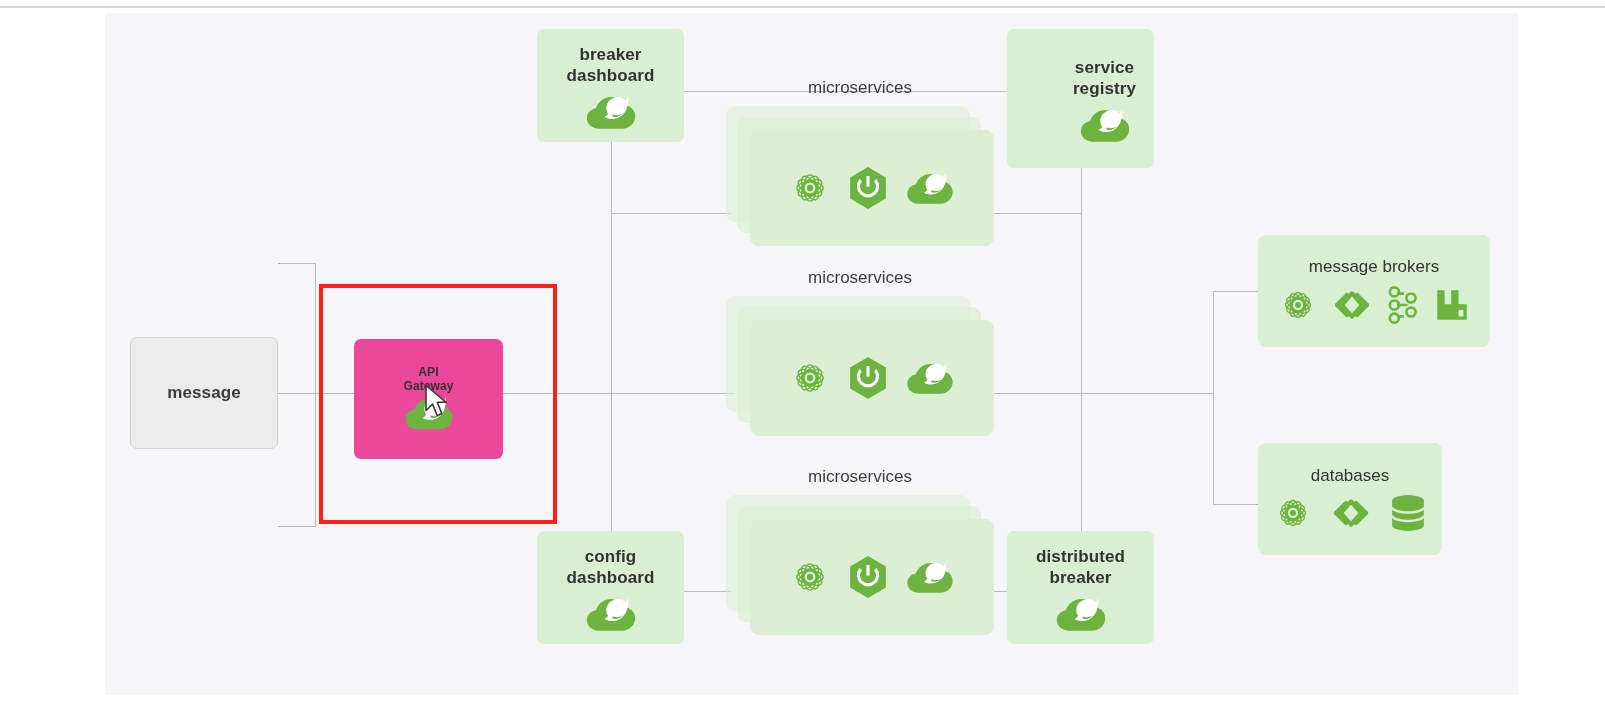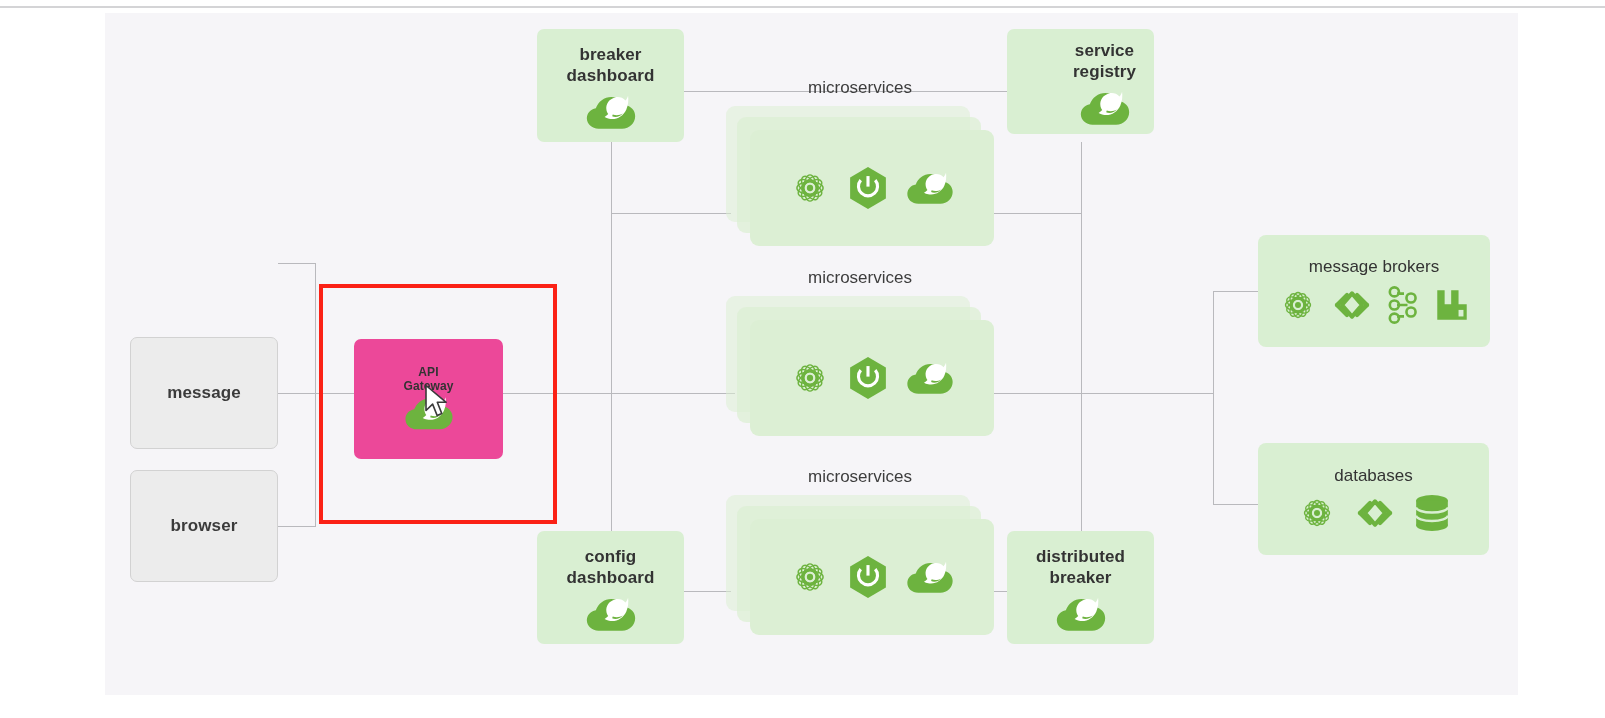--- a/index.html
+++ b/index.html
@@ -148,23 +148,20 @@
     <div class="line h" style="left:578px; top:78px; width:328px;"></div>
 
     <div class="line h" style="left:976px; top:380px; width:132px;"></div>
     <div class="line v" style="left:1108px; top:278px; height:213px;"></div>
     <div class="line h" style="left:1108px; top:278px; width:45px;"></div>
     <div class="line h" style="left:1108px; top:491px; width:45px;"></div>
 
     <div class="node client" style="left:25px; top:324px; width:148px; height:112px;">
       <span class="label">message</span>
     </div>
-    <div class="node client" style="left:25px; top:457px; width:148px; height:112px;">
-      <span class="label">browser</span>
-    </div>
 
     <div class="node gateway-box" style="left:249px; top:326px; width:149px; height:120px;">
       <span class="label">API
 Gateway</span>
       <span class="icon-row">
         <svg width="52" height="40" viewBox="0 0 64 48">
           <path fill="#6db33f" d="M17 44c-8 0-14-5.4-14-12.4 0-6.2 4.6-11.2 10.8-12.1C16.6 11.6 23.8 6 32.5 6c6.9 0 13 3.8 15.9 9.6C56 16.6 61 22.1 61 29c0 8.3-6.9 15-15.6 15z"></path>
           <path fill="#ffffff" d="M52.5 4.5c-.6 2.2-1.7 4-3.1 5.6-3.3-3.4-8-4.7-12.6-3.6-6.7 1.6-11 7.6-10.4 14 .2 2.3 1 4.3 2.3 6-1.2 1.4-2.7 2.6-4.4 3.5 1.6.9 3.4 1.6 5.3 2 8.6 1.8 17.1-2.8 20.7-10.8 2.6-5.6 2.8-11.7 2.2-16.7z"></path>
           <path fill="#6db33f" d="M33.4 29.2c4.3 1.9 9.6.4 12.8-3.4-3.5 2.2-8 2.7-12.1 1.2l-.7 2.2z"></path>
         </svg>
@@ -176,21 +173,21 @@
 dashboard</span>
       <span class="icon-row">
         <svg width="54" height="40" viewBox="0 0 64 48">
           <path fill="#6db33f" d="M17 44c-8 0-14-5.4-14-12.4 0-6.2 4.6-11.2 10.8-12.1C16.6 11.6 23.8 6 32.5 6c6.9 0 13 3.8 15.9 9.6C56 16.6 61 22.1 61 29c0 8.3-6.9 15-15.6 15z"></path>
           <path fill="#ffffff" d="M52.5 4.5c-.6 2.2-1.7 4-3.1 5.6-3.3-3.4-8-4.7-12.6-3.6-6.7 1.6-11 7.6-10.4 14 .2 2.3 1 4.3 2.3 6-1.2 1.4-2.7 2.6-4.4 3.5 1.6.9 3.4 1.6 5.3 2 8.6 1.8 17.1-2.8 20.7-10.8 2.6-5.6 2.8-11.7 2.2-16.7z"></path>
           <path fill="#6db33f" d="M33.4 29.2c4.3 1.9 9.6.4 12.8-3.4-3.5 2.2-8 2.7-12.1 1.2l-.7 2.2z"></path>
         </svg>
       </span>
     </div>
 
-    <div class="node spring-box" style="left:902px; top:16px; width:147px; height:105px;padding-left:48px;">
+    <div class="node spring-box" style="left:902px; top:16px; width:147px; height:139px;padding-left:48px;">
       <span class="label">service
 registry</span>
       <span class="icon-row">
         <svg width="54" height="40" viewBox="0 0 64 48">
           <path fill="#6db33f" d="M17 44c-8 0-14-5.4-14-12.4 0-6.2 4.6-11.2 10.8-12.1C16.6 11.6 23.8 6 32.5 6c6.9 0 13 3.8 15.9 9.6C56 16.6 61 22.1 61 29c0 8.3-6.9 15-15.6 15z"></path>
           <path fill="#ffffff" d="M52.5 4.5c-.6 2.2-1.7 4-3.1 5.6-3.3-3.4-8-4.7-12.6-3.6-6.7 1.6-11 7.6-10.4 14 .2 2.3 1 4.3 2.3 6-1.2 1.4-2.7 2.6-4.4 3.5 1.6.9 3.4 1.6 5.3 2 8.6 1.8 17.1-2.8 20.7-10.8 2.6-5.6 2.8-11.7 2.2-16.7z"></path>
           <path fill="#6db33f" d="M33.4 29.2c4.3 1.9 9.6.4 12.8-3.4-3.5 2.2-8 2.7-12.1 1.2l-.7 2.2z"></path>
         </svg>
       </span>
     </div>
@@ -351,21 +348,21 @@
           <circle cx="28" cy="16" r="5.2" fill="none" stroke="#6db33f" stroke-width="3"></circle>
           <circle cx="28" cy="32" r="5.2" fill="none" stroke="#6db33f" stroke-width="3"></circle>
         </svg>
         <svg width="36" height="40" viewBox="0 0 44 48">
           <path fill="#6db33f" d="M4 6h9v17h8V6h9v17h10v19H4z"></path>
           <rect x="30" y="30" width="6" height="8" fill="#d9efd2"></rect>
         </svg>
       </span>
     </div>
 
-    <div class="panel" style="position:absolute; left:1153px; top:430px; width:231px; height:112px;">
+    <div class="panel" style="position:absolute; left:1153px; top:430px; width:184px; height:112px;">
       <span>databases</span>
       <span class="icon-row" style="gap:16px;">
         <svg width="40" height="40" viewBox="0 0 48 48">
           <g fill="none" stroke="#6db33f" stroke-width="1.6">
             <circle cx="24" cy="24" r="9"></circle>
             <ellipse cx="24" cy="24" rx="15" ry="7"></ellipse>
             <ellipse cx="24" cy="24" rx="15" ry="7" transform="rotate(60 24 24)"></ellipse>
             <ellipse cx="24" cy="24" rx="15" ry="7" transform="rotate(120 24 24)"></ellipse>
             <ellipse cx="24" cy="24" rx="15" ry="7" transform="rotate(30 24 24)"></ellipse>
             <ellipse cx="24" cy="24" rx="15" ry="7" transform="rotate(90 24 24)"></ellipse>

